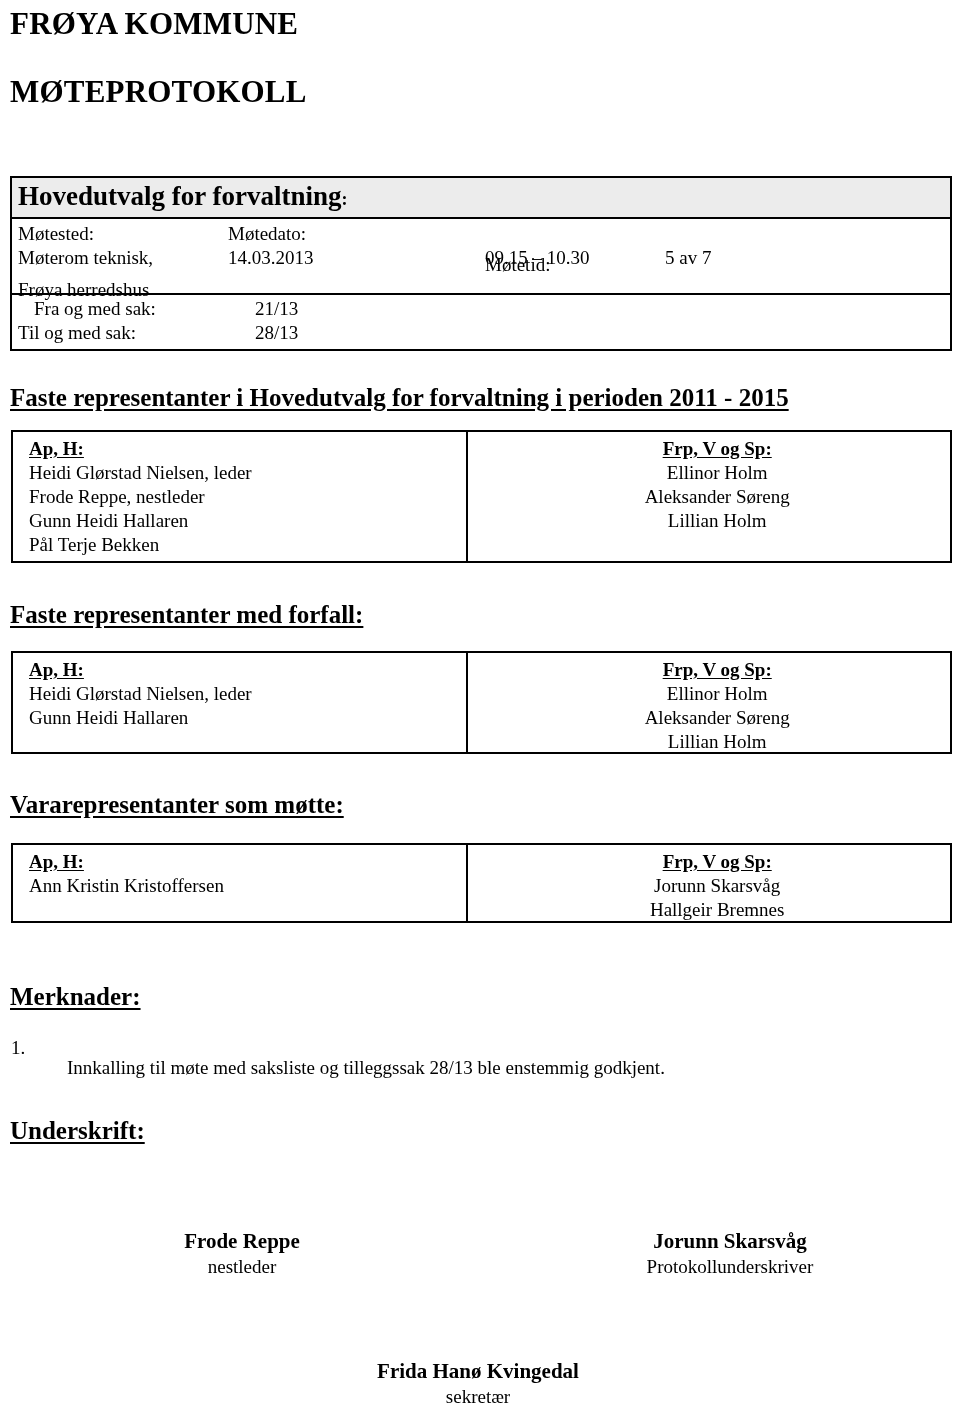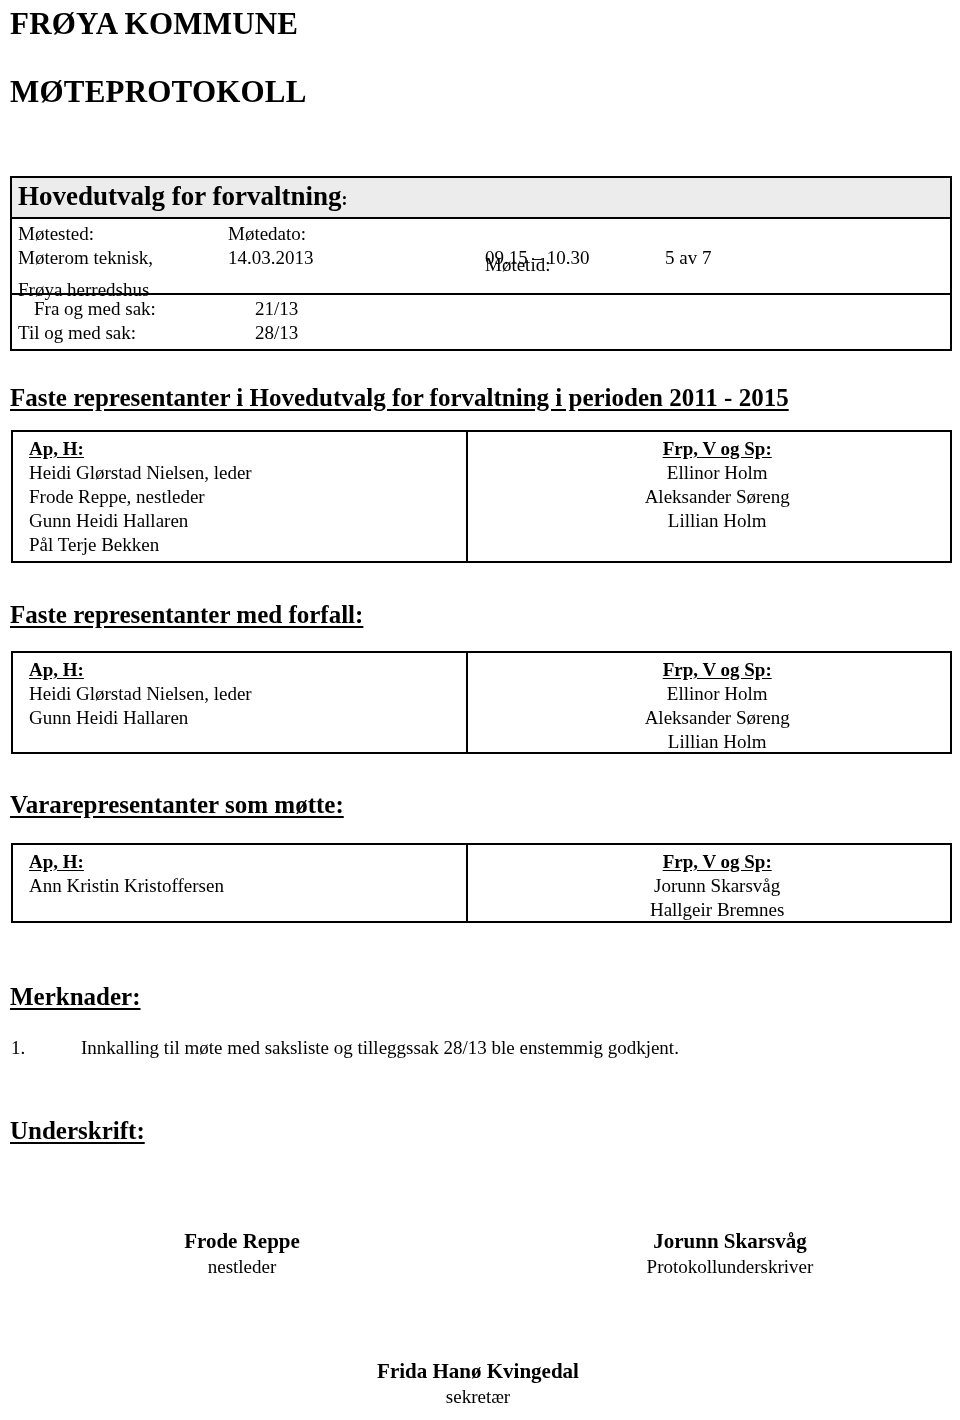--- a/index.html
+++ b/index.html
@@ -136,21 +136,21 @@
   }
 
   
   .merknad-item {
     position: absolute;
     font-size: 19px;
     line-height: 24px;
     white-space: nowrap;
   }
   .merknad-num  { left: 11px; }
-  .merknad-text { left: 81px; }
+  .merknad-text { left: 67px; margin-top: 20px; }
 
   
   .sig-block {
     position: absolute;
     text-align: center;
     width: 300px;
   }
   .sig-name {
     font-size: 21px;
     font-weight: bold;

